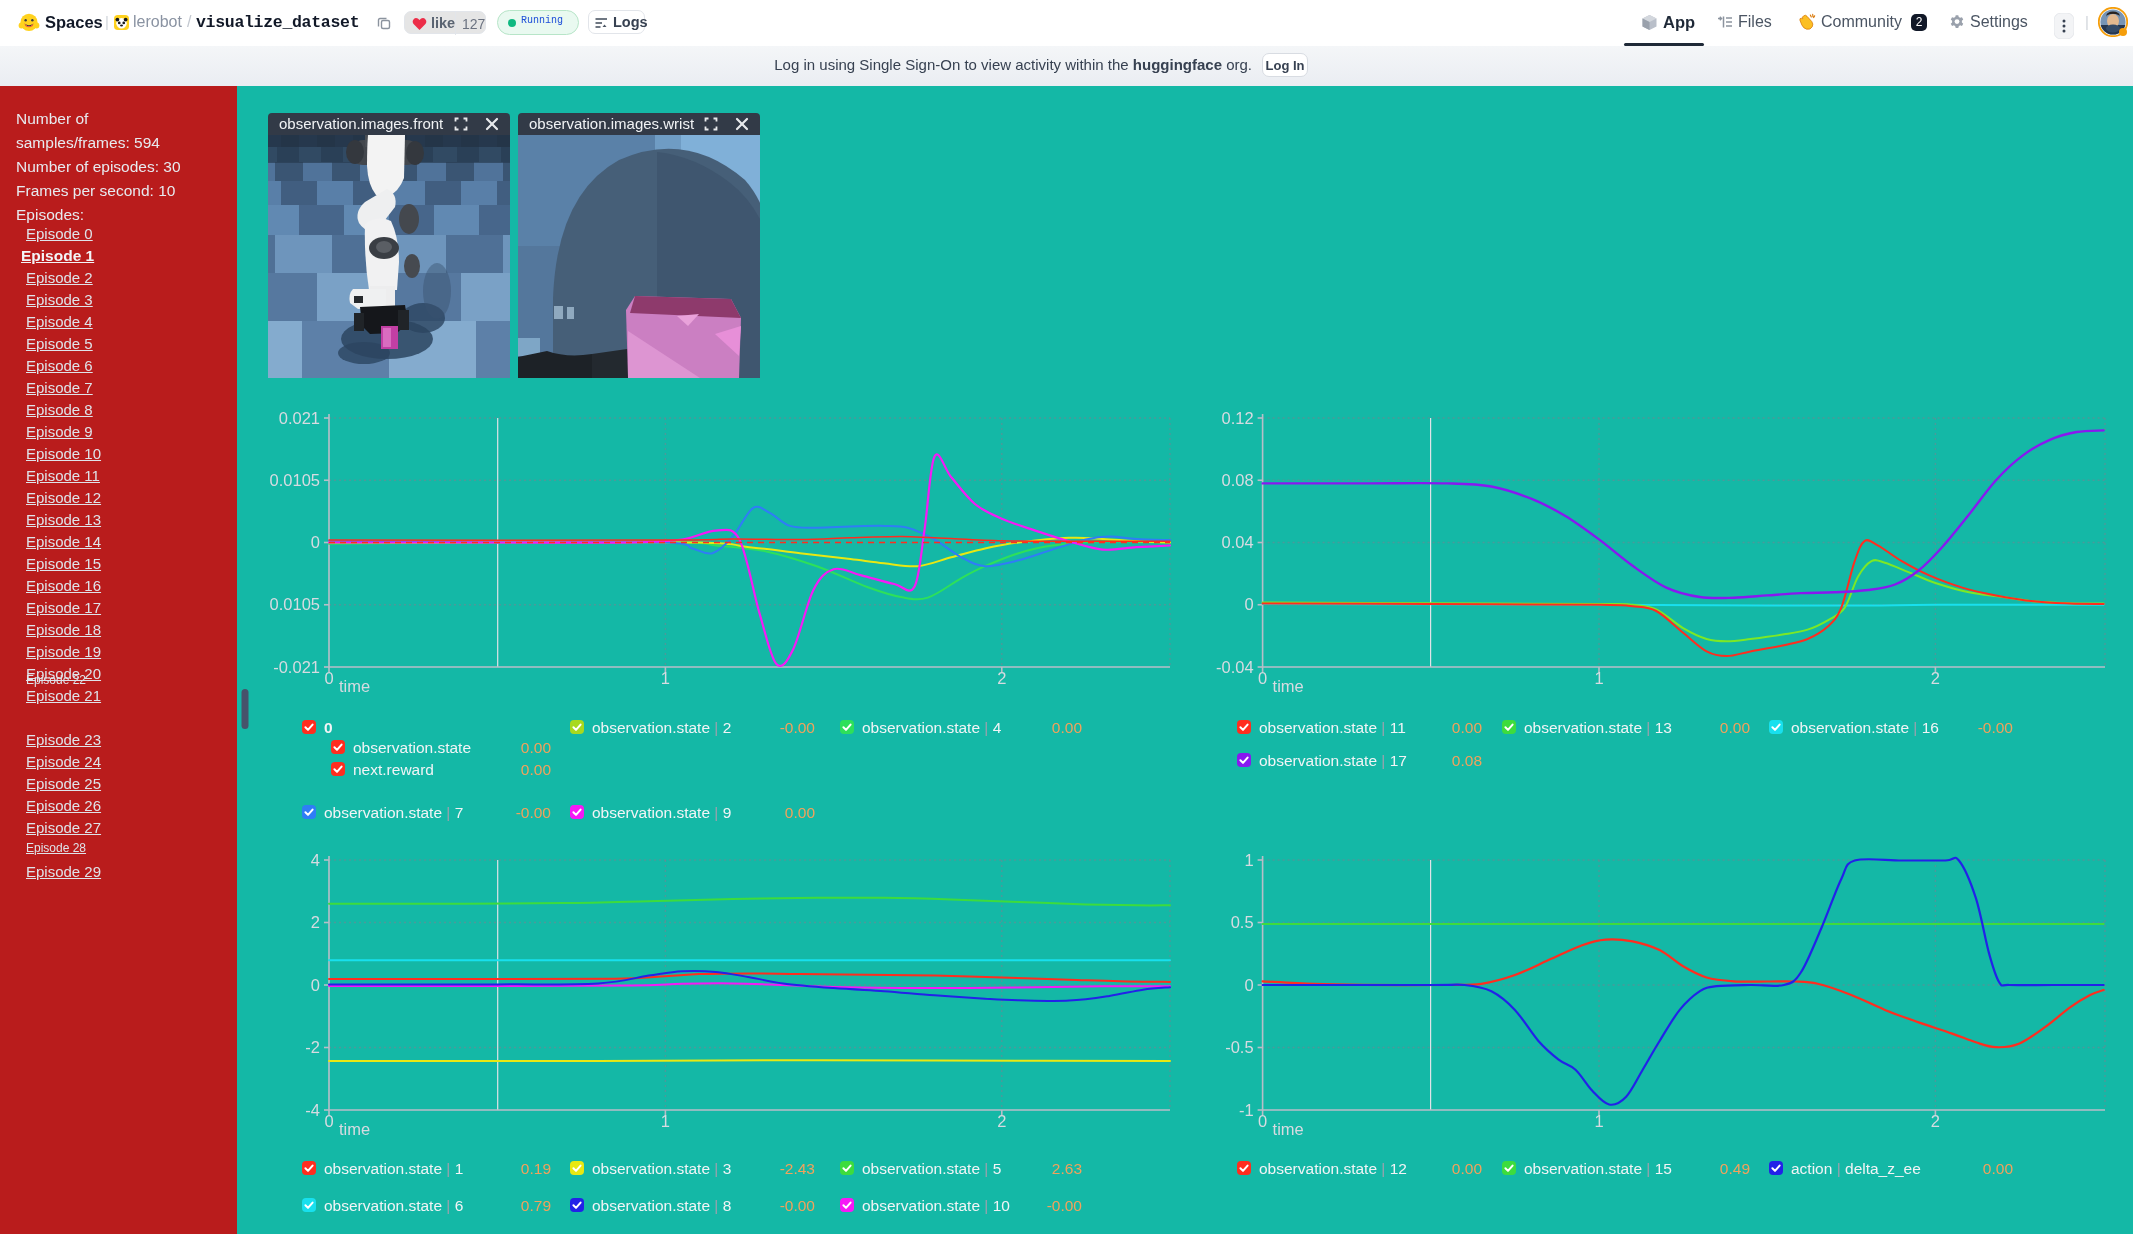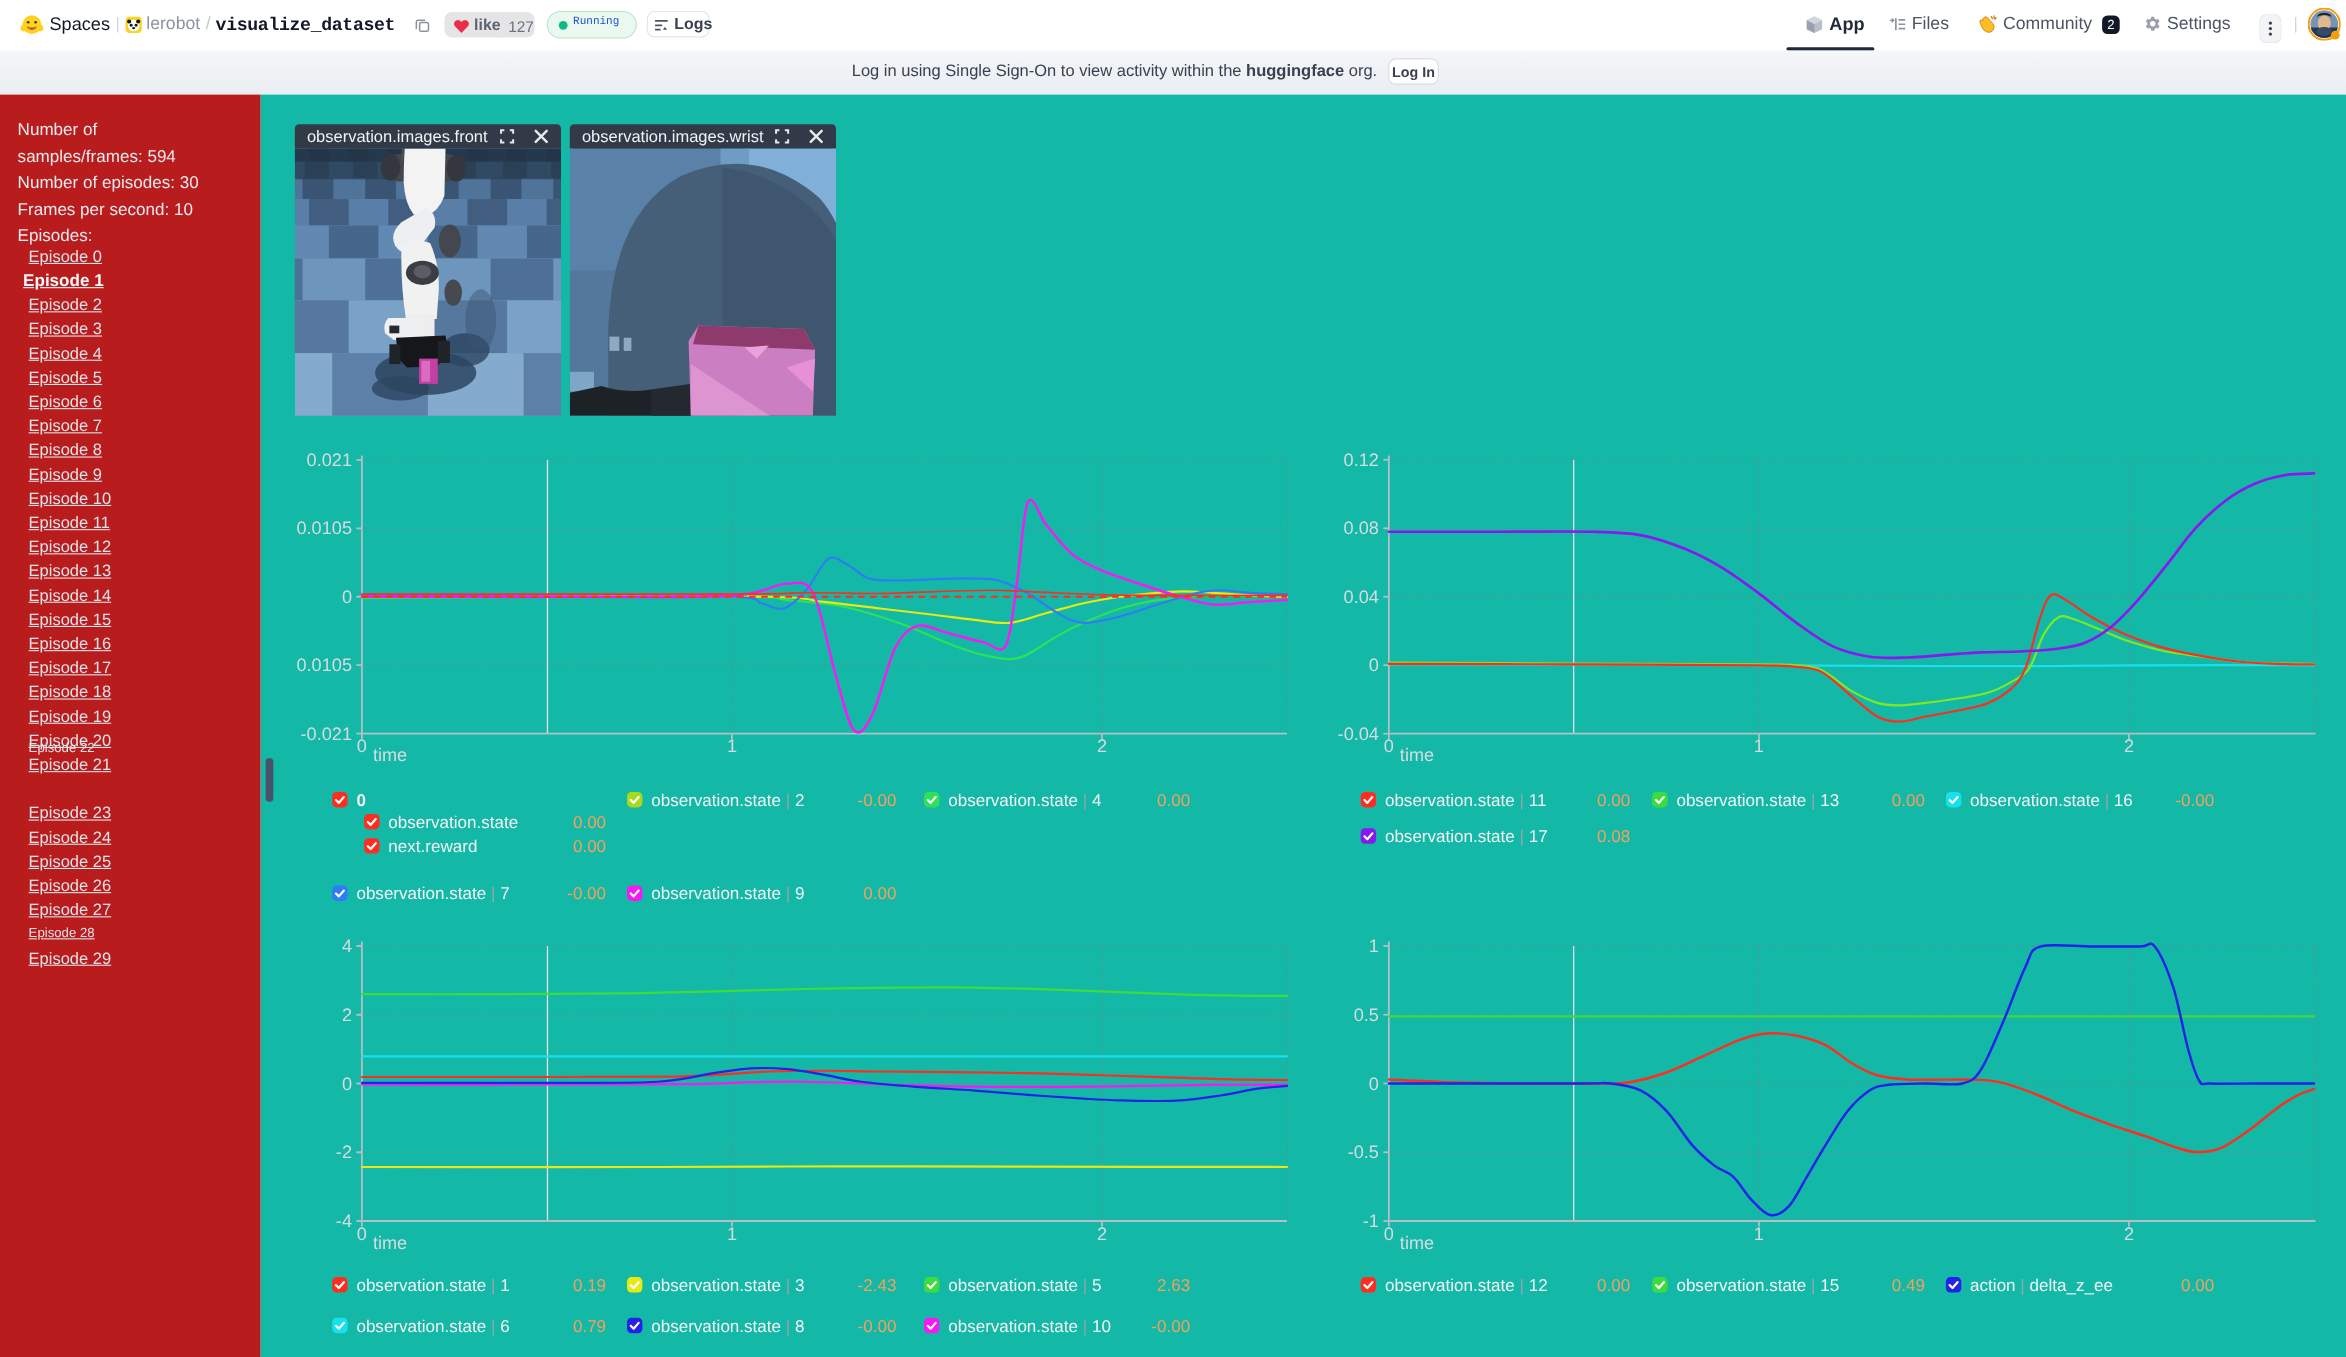--- a/index.html
+++ b/index.html
@@ -9,21 +9,21 @@
 <div style="position:absolute;left:0;top:0;width:2133px;height:46px;background:#ffffff">
   <svg style="position:absolute;left:18px;top:12px" width="22" height="22" viewBox="0 0 36 36">
 <circle cx="18" cy="17" r="14" fill="#ffd21e"></circle>
 <circle cx="12.5" cy="13.5" r="2" fill="#3a3b45"></circle>
 <circle cx="23.5" cy="13.5" r="2" fill="#3a3b45"></circle>
 <path d="M10.5 19 Q18 28 25.5 19 Q18 24.5 10.5 19 Z" fill="#3a3b45"></path>
 <path d="M10.5 19 Q18 28 25.5 19 L24 23 Q18 27 12 23 Z" fill="#ef4444" opacity="0.85"></path>
 <ellipse cx="5.5" cy="22" rx="4.5" ry="5" fill="#ffd21e"></ellipse>
 <ellipse cx="30.5" cy="22" rx="4.5" ry="5" fill="#ffd21e"></ellipse>
 </svg>
-  <span style="position:absolute;left:45px;top:13px;font-size:16.5px;font-weight:400;color:#111827">Spaces</span>
+  <span style="position:absolute;left:45px;top:13px;font-size:16.5px;font-weight:700;color:#111827">Spaces</span>
   <span style="position:absolute;left:105px;top:13px;color:#d1d5db;font-size:15px">|</span>
   <svg style="position:absolute;left:114px;top:15px" width="15" height="15" viewBox="0 0 20 20">
 <rect width="20" height="20" rx="5" fill="#ffd21e"></rect>
 <circle cx="10" cy="11" r="7" fill="#fff"></circle>
 <circle cx="4.5" cy="6" r="2.5" fill="#17181c"></circle>
 <circle cx="15.5" cy="6" r="2.5" fill="#17181c"></circle>
 <circle cx="7" cy="10.5" r="1.8" fill="#17181c"></circle>
 <circle cx="13" cy="10.5" r="1.8" fill="#17181c"></circle>
 <ellipse cx="10" cy="14" rx="2" ry="1.4" fill="#17181c"></ellipse>
 </svg>

